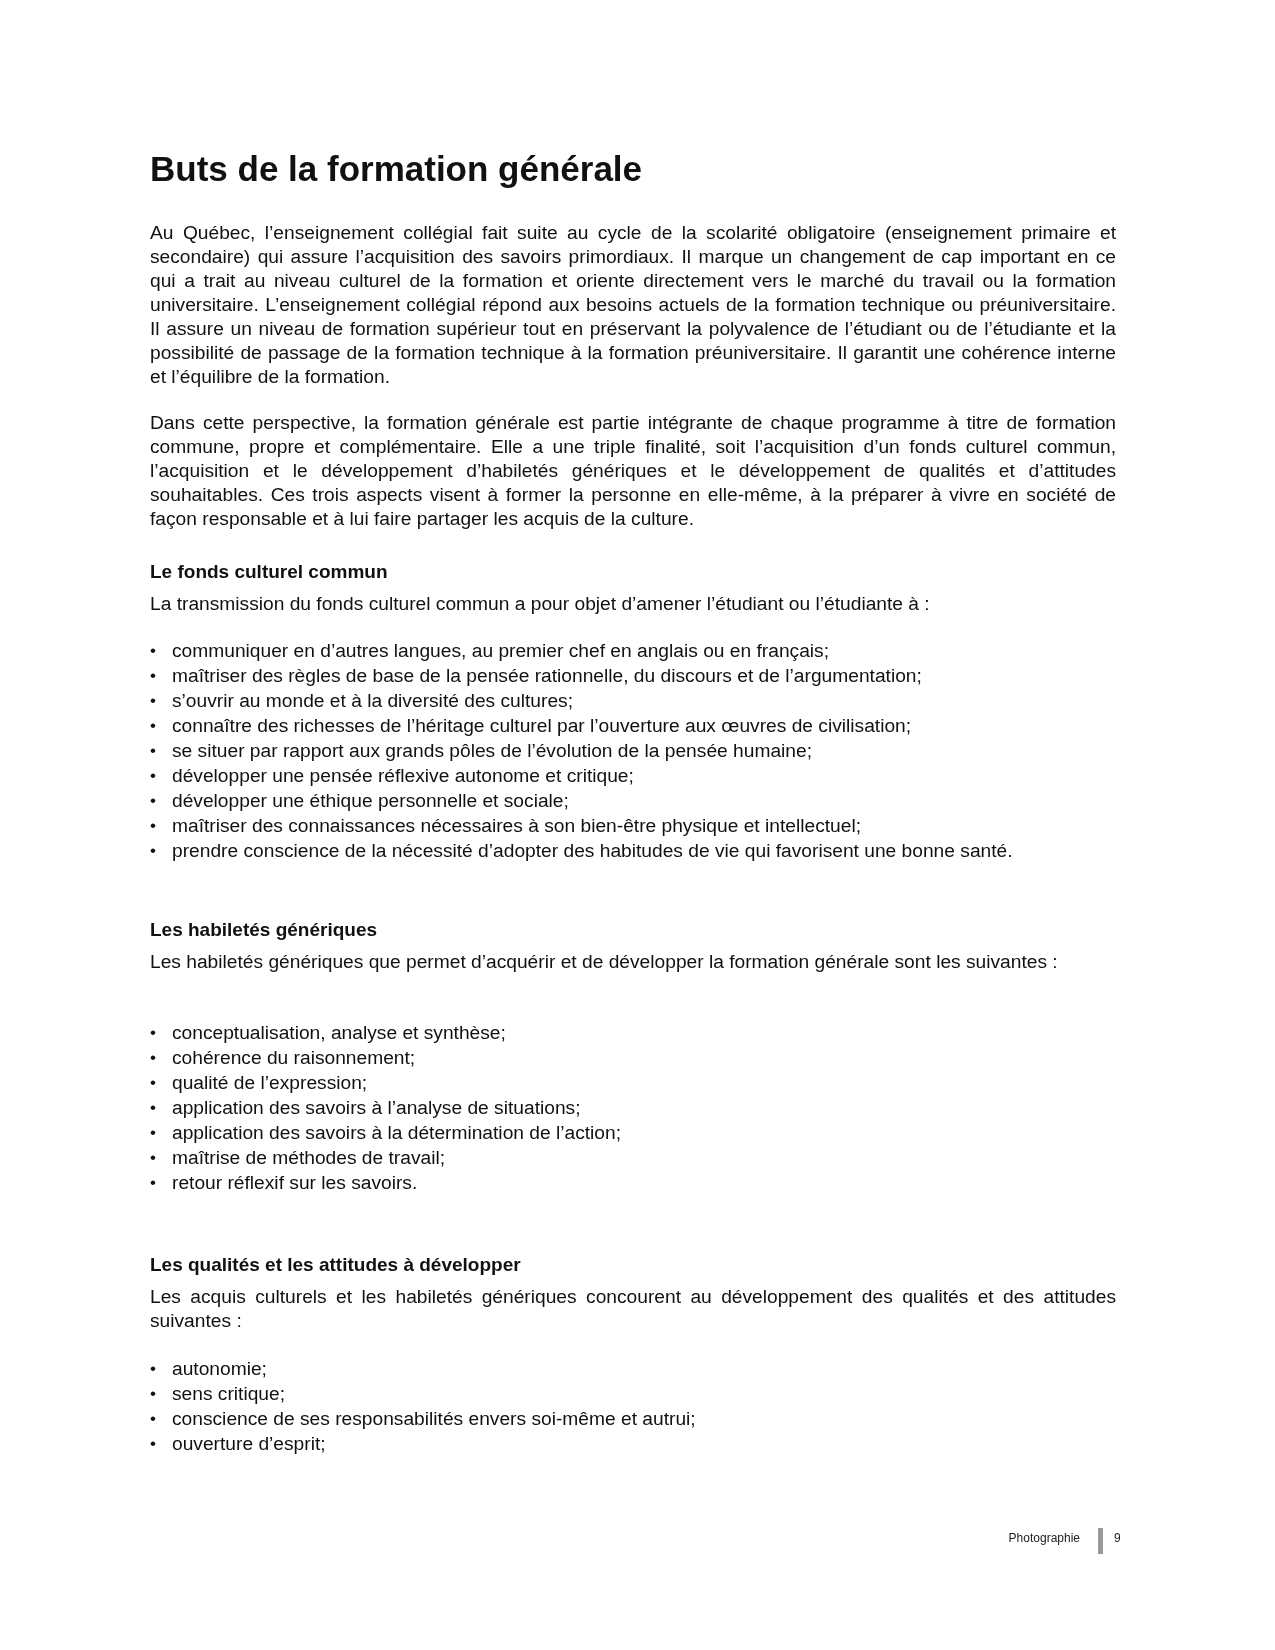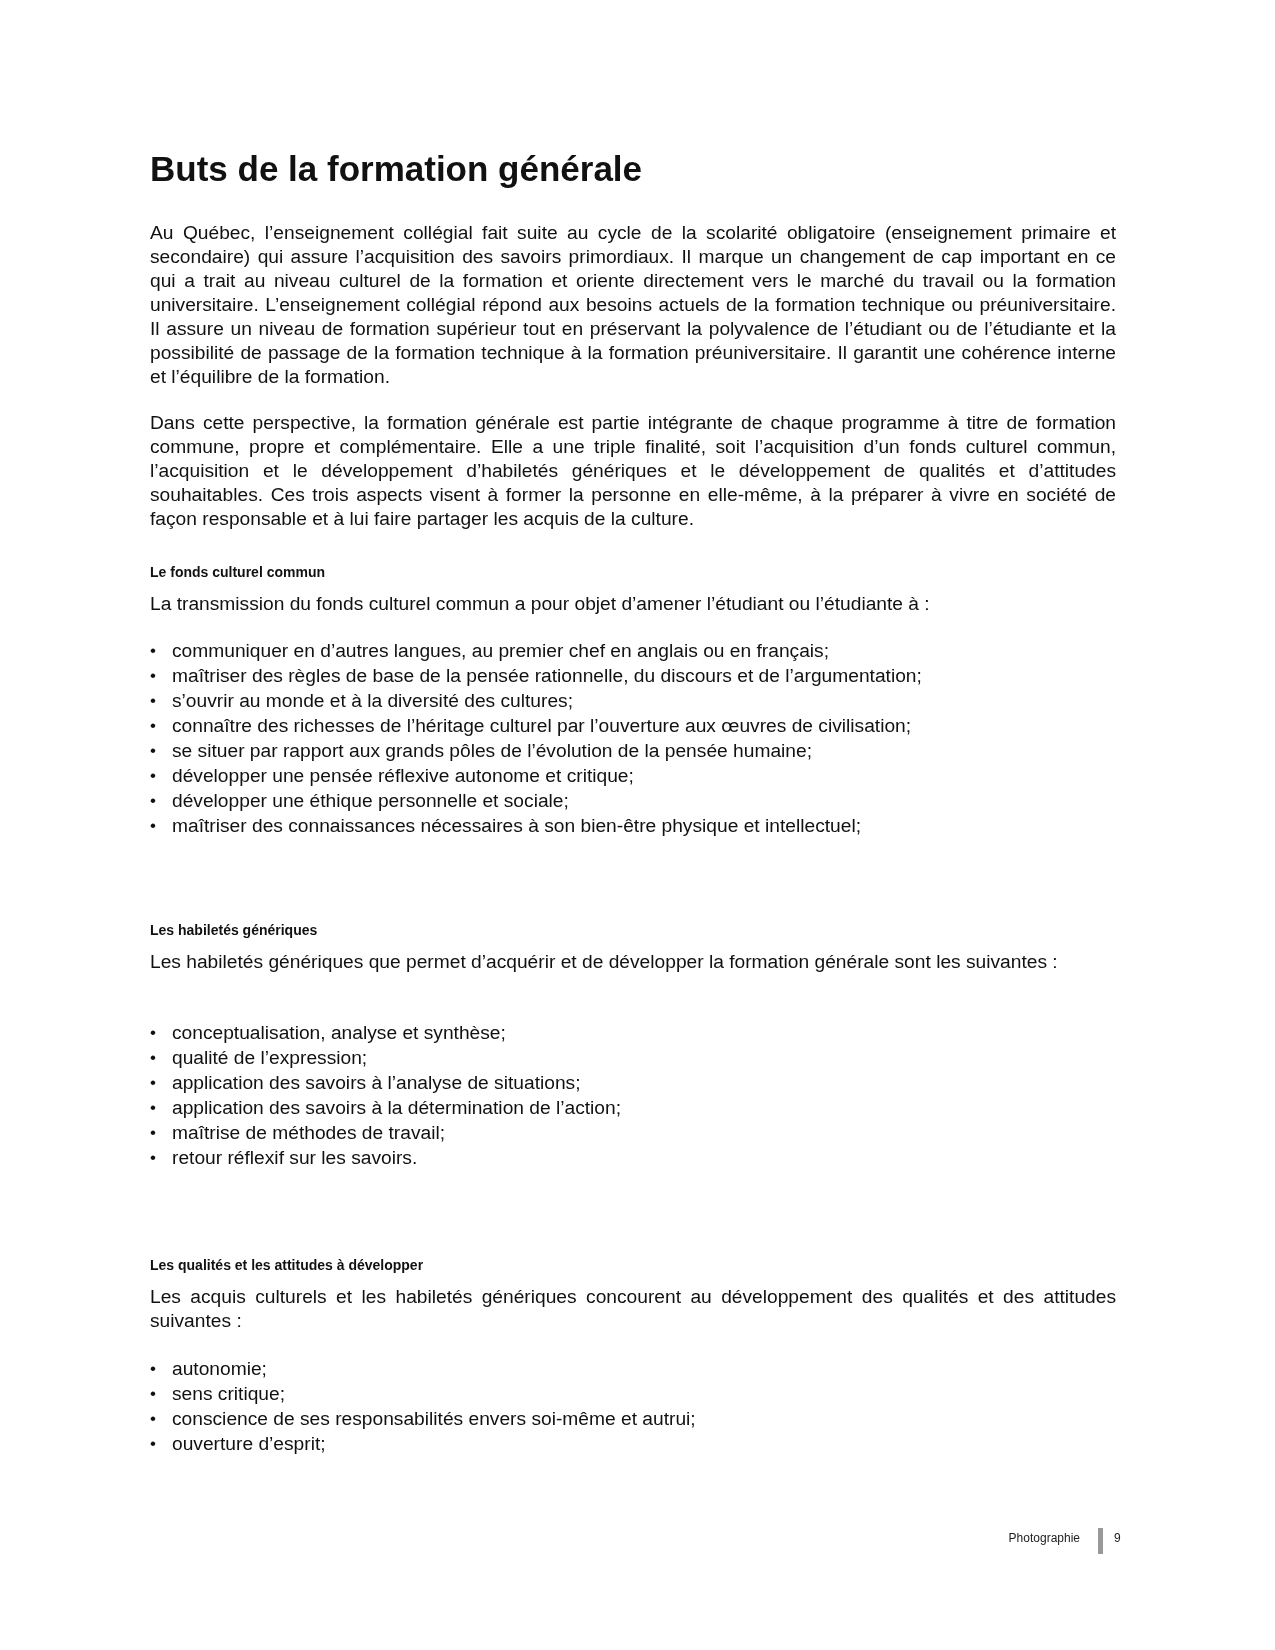--- a/index.html
+++ b/index.html
@@ -1,21 +1,21 @@
 <!DOCTYPE html>
 <html><head>
 <meta charset="utf-8">
 <style>
   html, body { margin:0; padding:0; background:#ffffff; }
   body { width:1275px; height:1650px; position:relative; overflow:hidden;
          font-family:"Liberation Sans", sans-serif; color:#111; }
   .page { position:absolute; left:150px; top:0; width:966px; }
   .title { position:absolute; top:148px; left:0; margin:0; font-size:35px; font-weight:bold; letter-spacing:0; line-height:42px; }
   .para { position:absolute; left:0; width:966px; margin:0; font-size:19.2px; line-height:24px; text-align:justify; }
-  .subhead { position:absolute; left:0; margin:0; font-size:14px; font-weight:bold; line-height:24px; }
+  .subhead { position:absolute; left:0; margin:0; font-size:19px; font-weight:bold; line-height:24px; }
   ul.blist { position:absolute; left:0; margin:0; padding:0; list-style:none; font-size:19.2px; line-height:25px; }
   ul.blist li { position:relative; padding-left:22px; white-space:nowrap; }
   ul.blist li::before { content:"\2022"; position:absolute; left:0; top:0; font-size:17px; }
   .footer { position:absolute; top:1525px; left:0; width:1275px; height:30px; }
   .footer-label { position:absolute; right:190px; top:6px; font-size:12px; color:#222; }
   .footer-bar { position:absolute; left:1098px; top:3px; width:5px; height:26px; background:#999999; }
   .footer-page { position:absolute; left:1114px; top:6px; font-size:12px; color:#222; }
 </style>
 </head>
 <body>
@@ -30,26 +30,28 @@
   <p class="para" style="top:592px;">La transmission du fonds culturel commun a pour objet d’amener l’étudiant ou l’étudiante à :</p>
   <ul class="blist" style="top:638px;">
     <li>communiquer en d’autres langues, au premier chef en anglais ou en français;</li>
     <li>maîtriser des règles de base de la pensée rationnelle, du discours et de l’argumentation;</li>
     <li>s’ouvrir au monde et à la diversité des cultures;</li>
     <li>connaître des richesses de l’héritage culturel par l’ouverture aux œuvres de civilisation;</li>
     <li>se situer par rapport aux grands pôles de l’évolution de la pensée humaine;</li>
     <li>développer une pensée réflexive autonome et critique;</li>
     <li>développer une éthique personnelle et sociale;</li>
     <li>maîtriser des connaissances nécessaires à son bien-être physique et intellectuel;</li>
+    <li>prendre conscience de la nécessité d’adopter des habitudes de vie qui favorisent une bonne santé.</li>
   </ul>
 
   <h2 class="subhead" style="top:918px;">Les habiletés génériques</h2>
   <p class="para" style="top:950px;">Les habiletés génériques que permet d’acquérir et de développer la formation générale sont les suivantes :</p>
   <ul class="blist" style="top:1020px;">
     <li>conceptualisation, analyse et synthèse;</li>
+    <li>cohérence du raisonnement;</li>
     <li>qualité de l’expression;</li>
     <li>application des savoirs à l’analyse de situations;</li>
     <li>application des savoirs à la détermination de l’action;</li>
     <li>maîtrise de méthodes de travail;</li>
     <li>retour réflexif sur les savoirs.</li>
   </ul>
 
   <h2 class="subhead" style="top:1253px;">Les qualités et les attitudes à développer</h2>
   <p class="para" style="top:1285px;">Les acquis culturels et les habiletés génériques concourent au développement des qualités et des attitudes suivantes :</p>
   <ul class="blist" style="top:1356px;">

